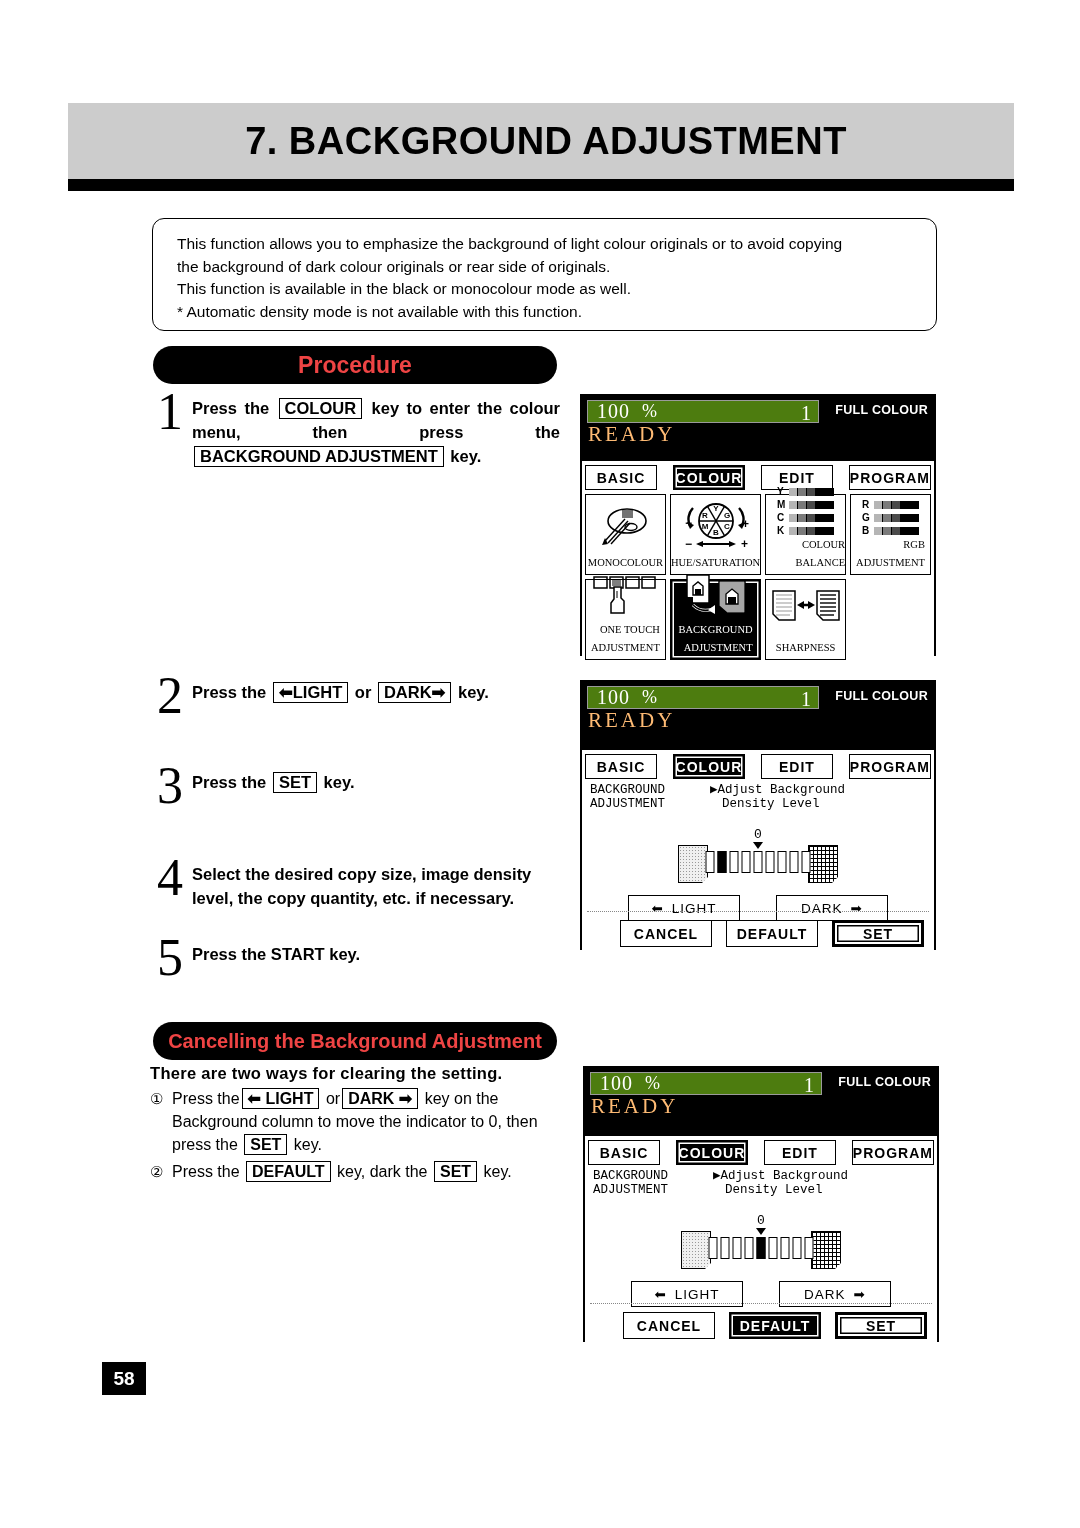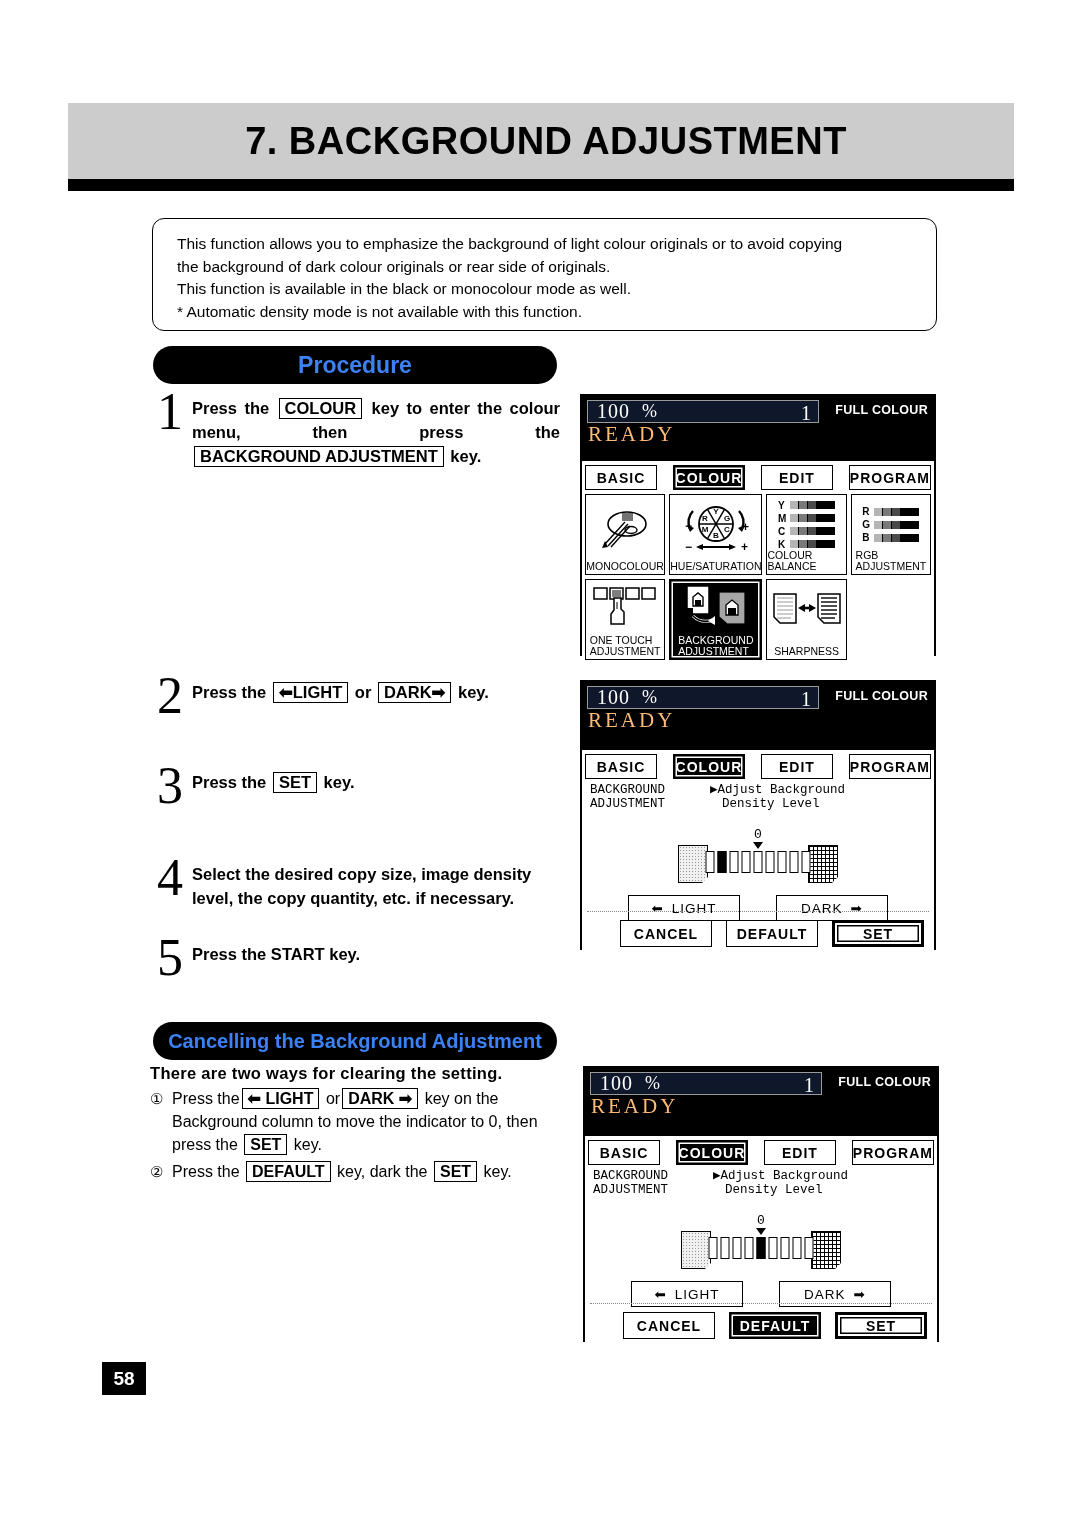--- a/index.html
+++ b/index.html
@@ -38,21 +38,21 @@
   }
   .intro-line {
     font-size:15.5px; color:#000; line-height:22.5px;
     font-family:"Liberation Sans", sans-serif;
     white-space:nowrap;
   }
 
   
   .pill {
     position:absolute;
-    background:#000; color:#3b82f6;
+    background:#000; color:#ef4444;
     border-radius:40px;
     display:flex; align-items:center; justify-content:center;
     font-weight:bold;
   }
   #pill-procedure { left:153px; top:346px; width:404px; height:38px; font-size:23px; }
   #pill-cancel    { left:153px; top:1022px; width:404px; height:38px; font-size:20px; }
 
   
   .step { position:absolute; display:flex; }
   .step-num {
@@ -102,21 +102,21 @@
   #lcd2 { left:580px; top:680px; width:356px; height:270px; }
   #lcd3 { left:583px; top:1066px; width:356px; height:276px; }
 
   .lcd-top {
     background:#000; color:#fff; position:relative;
     height:65px;
   }
   #lcd2 .lcd-top, #lcd3 .lcd-top { height:68px; }
   .zoombar {
     position:absolute; left:5px; top:4px; width:232px; height:23px;
-    border:1.5px solid #9a9a9a; background:#0f172a;
+    border:1.5px solid #9a9a9a; background:#4d7c0f;
     display:flex; align-items:center;
   }
   .zoomval { font-size:20px; margin-left:9px; letter-spacing:1px; font-family:"Liberation Serif", serif;}
   .zoompct { font-size:18px; margin-left:12px; font-family:"Liberation Serif", serif;}
   .copies {
     position:absolute; right:7px; top:1px; font-size:20px;
     font-family:"Liberation Serif", serif;
   }
   .colormode {
     position:absolute; right:6px; top:7px;
@@ -150,22 +150,22 @@
   }
   .fnbtn {
     border:1.5px solid #000; height:81px; background:#fff;
     display:flex; flex-direction:column; align-items:center; justify-content:flex-end;
     padding-bottom:2px; position:relative;
     box-shadow: inset 0 0 0 1.5px #fff;
   }
   .fnbtn.sel { background:#000; color:#fff; box-shadow: inset 0 0 0 1.5px #000, inset 0 0 0 3px #fff;}
   .fnbtn.blank { border:none; box-shadow:none; }
   .fnlabel {
-    font-size:10.5px; letter-spacing:0px; text-align:left; line-height:11px;
-    font-family:Liberation Sans, sans-serif;
+    font-size:10.5px; letter-spacing:0px; text-align:right; line-height:18px;
+    font-family:Liberation Serif, serif;
   }
   .fnicon { flex:1; display:flex; align-items:center; justify-content:center; width:100%; }
 
   
   .cb-rows { display:flex; flex-direction:column; gap:2px; margin-top:4px; }
   .cb-row { display:flex; align-items:center; gap:3px; }
   .cb-letter { font-size:10px; font-weight:bold; width:9px; font-family:"Liberation Sans", sans-serif;}
   .cb-bar { width:45px; height:8px; background:#000; display:flex; }
   .cb-seg { height:100%; width:8px; margin-right:1px; }
   .cb-s1 { background:#b5b5b5; }

